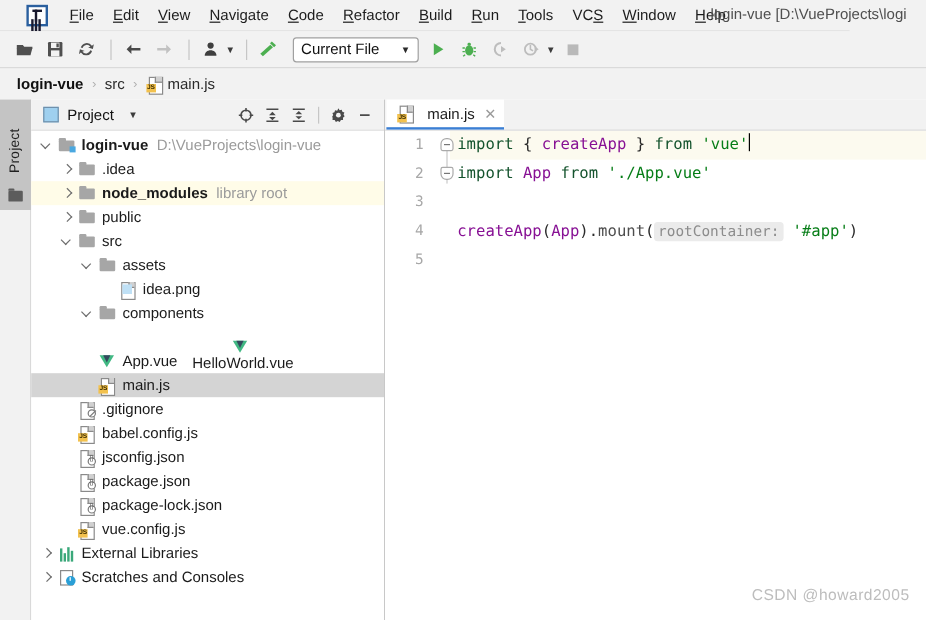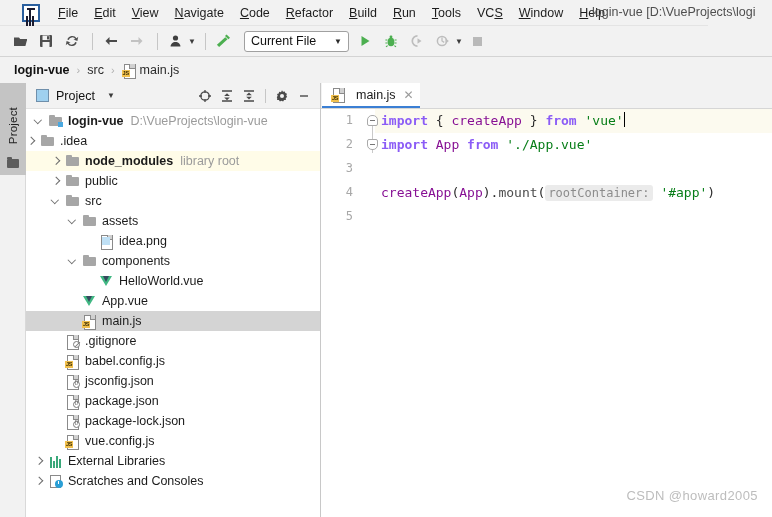--- a/index.html
+++ b/index.html
@@ -242,21 +242,21 @@
     content:""; position:absolute; left:2px; top:4px; width:5px; height:1px; background:#777;
   }
   .fold-mark.top { border-radius:5px 5px 2px 2px; }
   .fold-mark.bot { border-radius:2px 2px 5px 5px; }
 
   .code {
     position:absolute; left:60px; top:0; font-family:"DejaVu Sans Mono", monospace;
     font-size:13px; line-height:24px; white-space:pre;
   }
   .cl { height:24px; }
-  .kw   { color:#8b5cf6; font-weight:bold; }
+  .kw   { color:#14532d; font-weight:normal; }
   .ident{ color:#871094; }
   .str  { color:#067d17; }
   .plain{ color:#2b2b2b; }
   .dim  { color:#4d4d4d; }
   .hint {
     background:#ebebeb; color:#8c8c8c; border-radius:3px; padding:1px 3px; font-size:12px;
   }
   .caret {
     display:inline-block; width:1px; height:15px; background:#000; vertical-align:-2px;
   }
@@ -441,21 +441,21 @@
 
     <div class="tree" id="tree">
         <div class="row" style="padding-left: 8px;">
           <span class="arrow d"></span>
           <span class="ico folder folder-mod">
             <span class="badge"></span>
           </span>
           <span class="tl bold">login-vue</span>
           <span class="tl-note">D:\VueProjects\login-vue</span>
         </div>
-        <div class="row" style="">
+        <div class="row" style="padding-left: 25px;">
           <span class="arrow r"></span>
           <span class="ico folder"></span>
           <span class="tl">.idea</span>
         </div>
         <div class="row hl" style="padding-left: 25px;">
           <span class="arrow r"></span>
           <span class="ico folder"></span>
           <span class="tl bold">node_modules</span>
           <span class="tl-note">library root</span>
         </div>
@@ -479,21 +479,21 @@
           <span class="ico file">
             <span class="sub-img"></span>
           </span>
           <span class="tl">idea.png</span>
         </div>
         <div class="row" style="padding-left: 42px;">
           <span class="arrow d"></span>
           <span class="ico folder"></span>
           <span class="tl">components</span>
         </div>
-        <div class="row" style="padding-left: 59px;">
+        <div class="row" style="padding-left: 59px; flex-direction: column;">
           <span class="arrow none"></span>
           <span class="ico vue">
             <span class="v1"></span>
             <span class="v2"></span>
           </span>
           <span class="tl">HelloWorld.vue</span>
         </div>
         <div class="row" style="padding-left: 42px;">
           <span class="arrow none"></span>
           <span class="ico vue">

